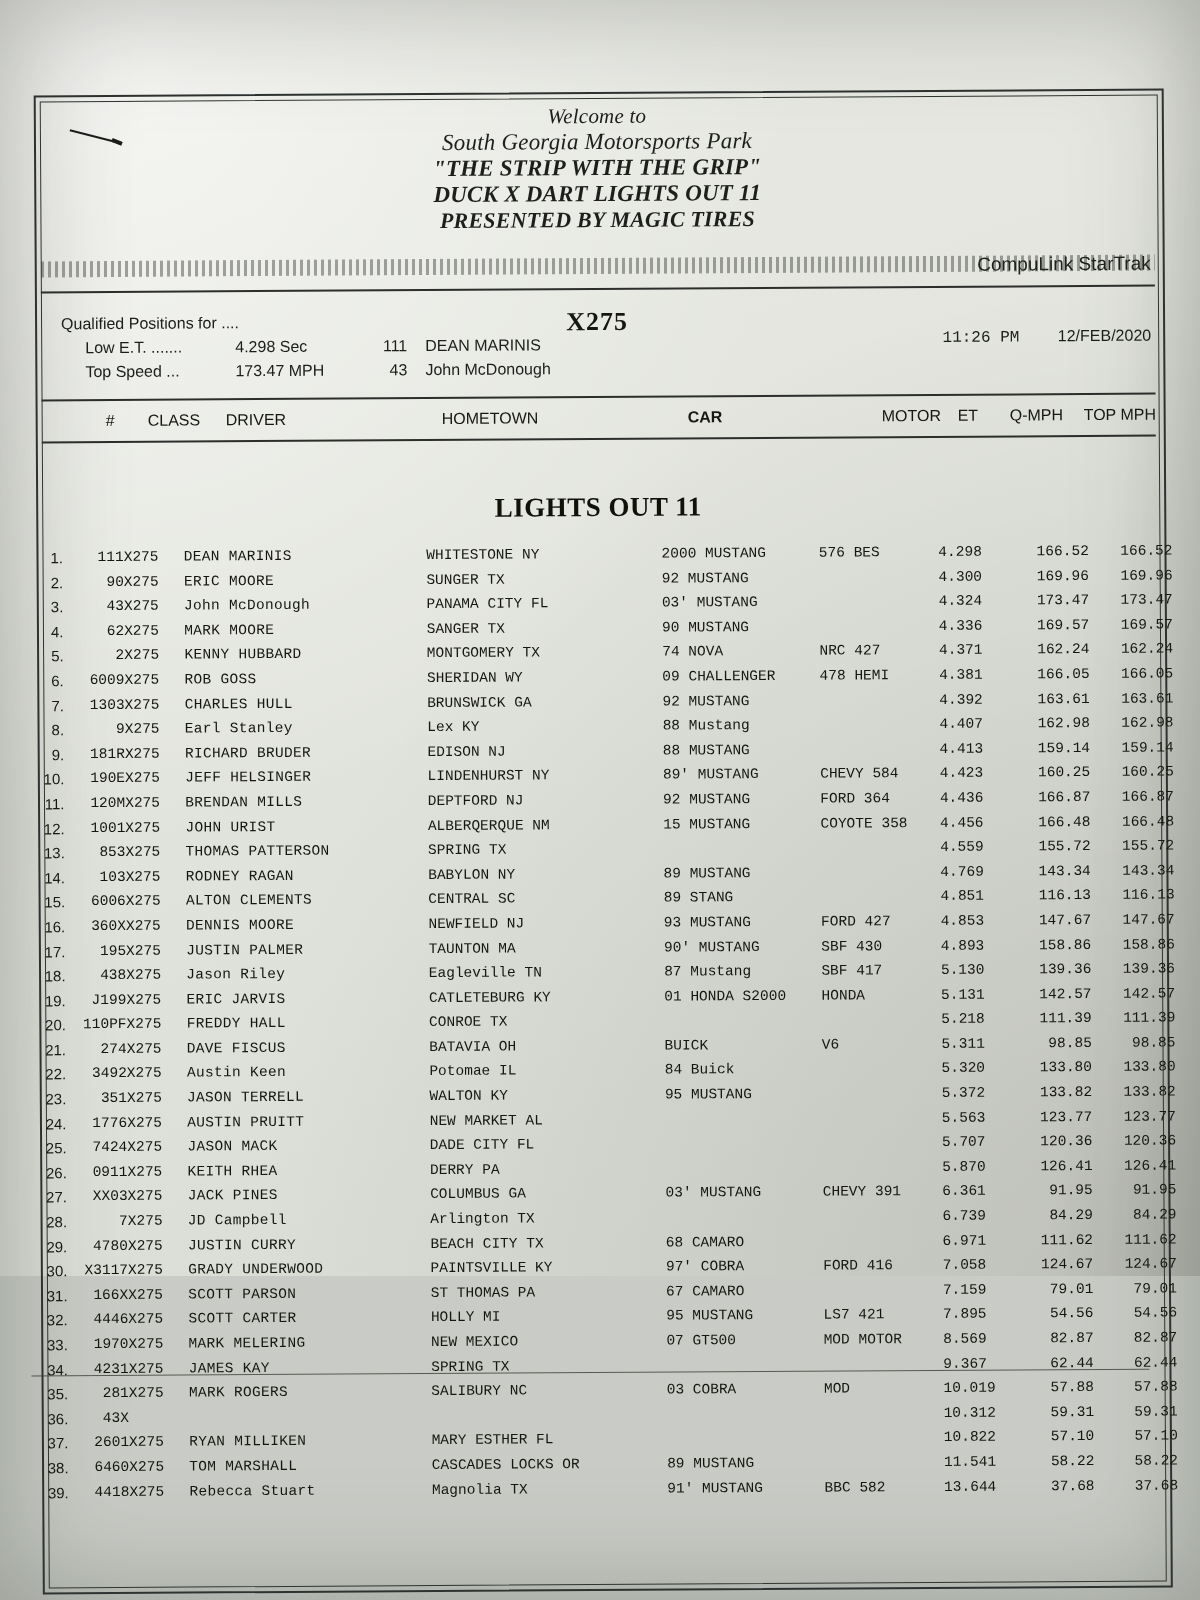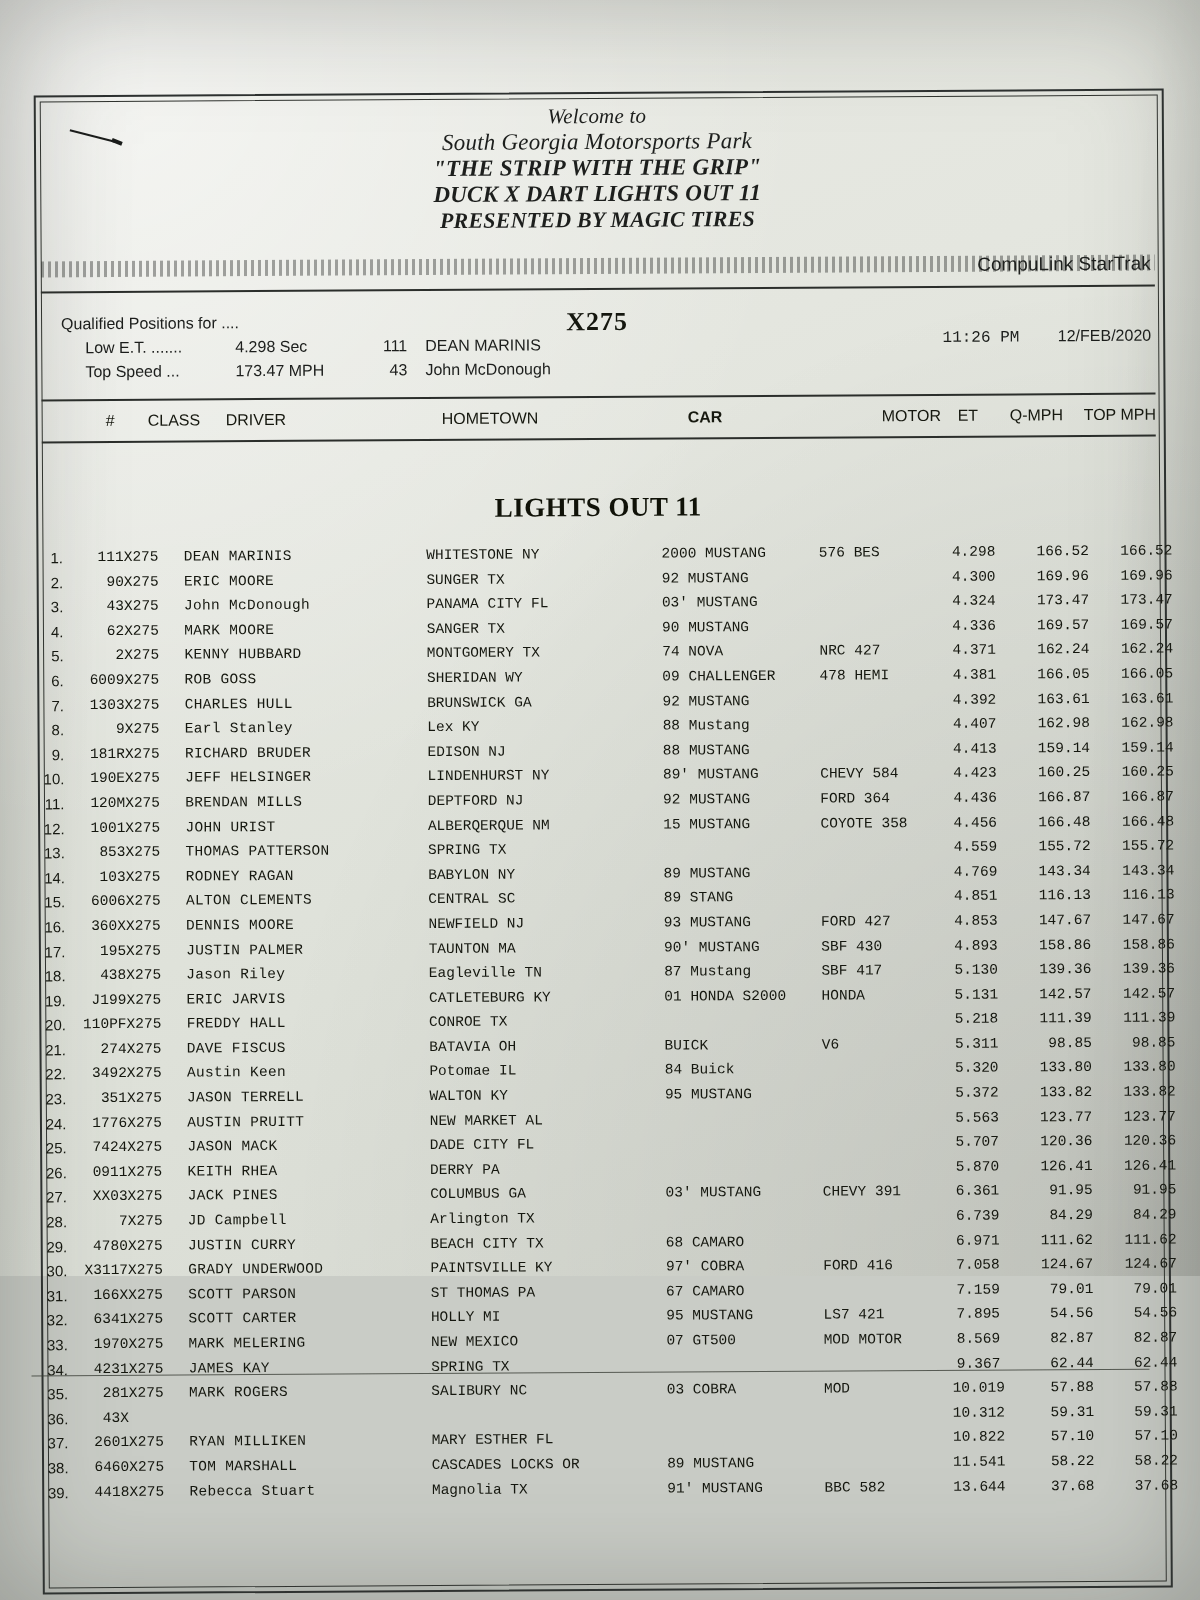--- a/index.html
+++ b/index.html
@@ -91,21 +91,21 @@
     font-size:14.5px;color:#15170f;
   }
   table.rows td{padding:0;height:24.6px;vertical-align:top;white-space:nowrap;}
   .c-pos{width:42px;text-align:right;padding-right:6px;font-family:"Liberation Sans",sans-serif;font-size:15px;}
   .c-no{width:62px;text-align:right;padding-right:8px;}
   .c-class{width:62px;}
   .c-driver{width:250px;letter-spacing:.3px;}
   .c-home{width:242px;}
   .c-car{width:160px;}
   .c-motor{width:122px;}
-  .c-et{width:72px;text-align:center;padding-right:10px;}
+  .c-et{width:72px;text-align:left;padding-right:10px;}
   .c-qmph{width:82px;text-align:right;padding-right:10px;}
   .c-top{width:86px;text-align:right;padding-right:6px;}
   .divider{
     position:absolute;left:28px;top:1372px;width:1118px;height:1px;background:#3a3d36;opacity:.8;
   }
   
   #tilt{
     position:absolute;left:0;top:0;width:1200px;height:1600px;
     transform:rotate(-0.35deg);
     transform-origin:600px 800px;
@@ -551,21 +551,21 @@
             <td class="c-driver">SCOTT PARSON</td>
             <td class="c-home">ST THOMAS PA</td>
             <td class="c-car">67 CAMARO</td>
             <td class="c-motor"></td>
             <td class="c-et">7.159</td>
             <td class="c-qmph">79.01</td>
             <td class="c-top">79.01</td>
           </tr>
           <tr>
             <td class="c-pos">32.</td>
-            <td class="c-no">6341</td>
+            <td class="c-no">4446</td>
             <td class="c-class">X275</td>
             <td class="c-driver">SCOTT CARTER</td>
             <td class="c-home">HOLLY  MI</td>
             <td class="c-car">95 MUSTANG</td>
             <td class="c-motor">LS7 421</td>
             <td class="c-et">7.895</td>
             <td class="c-qmph">54.56</td>
             <td class="c-top">54.56</td>
           </tr>
           <tr>

